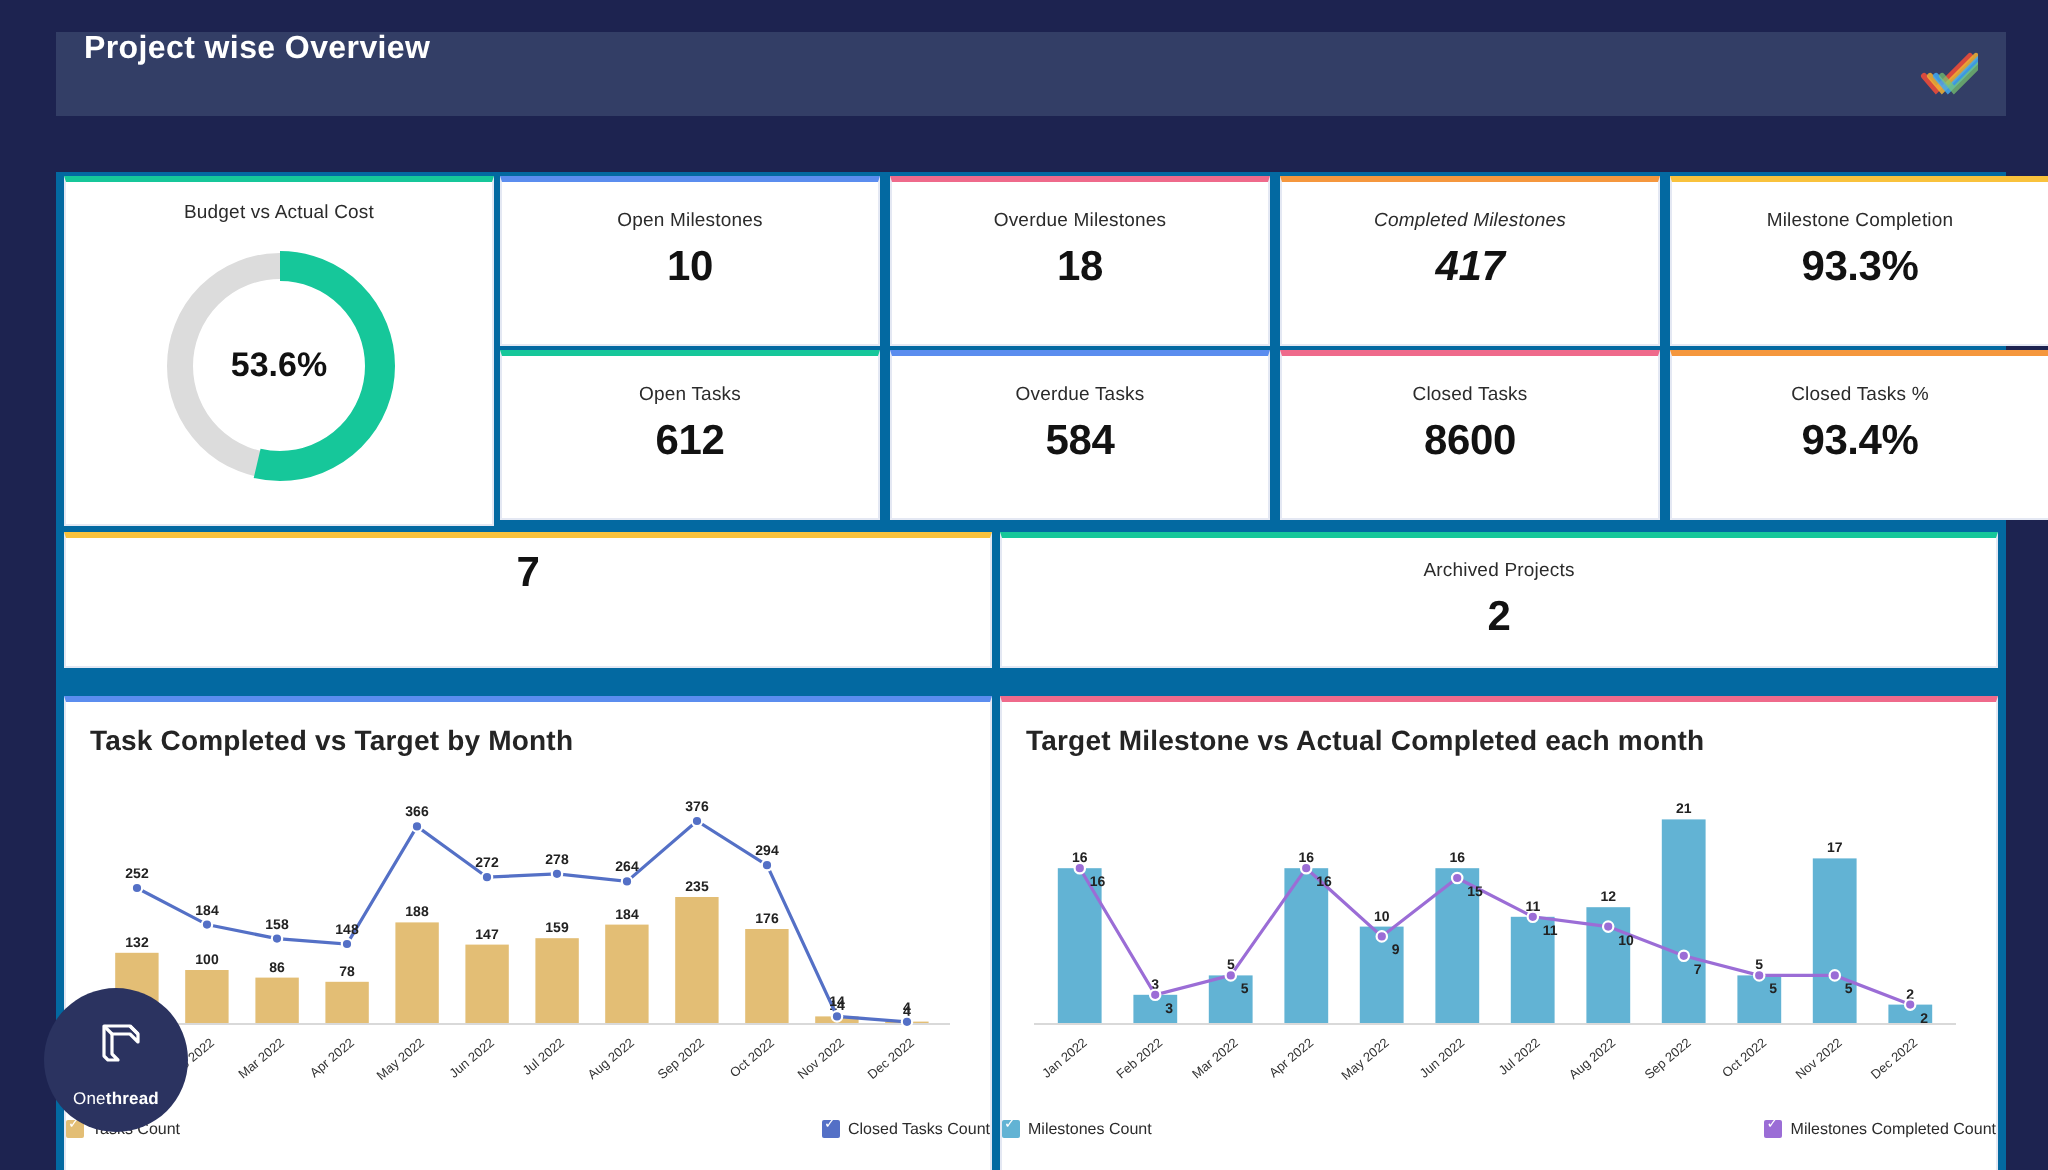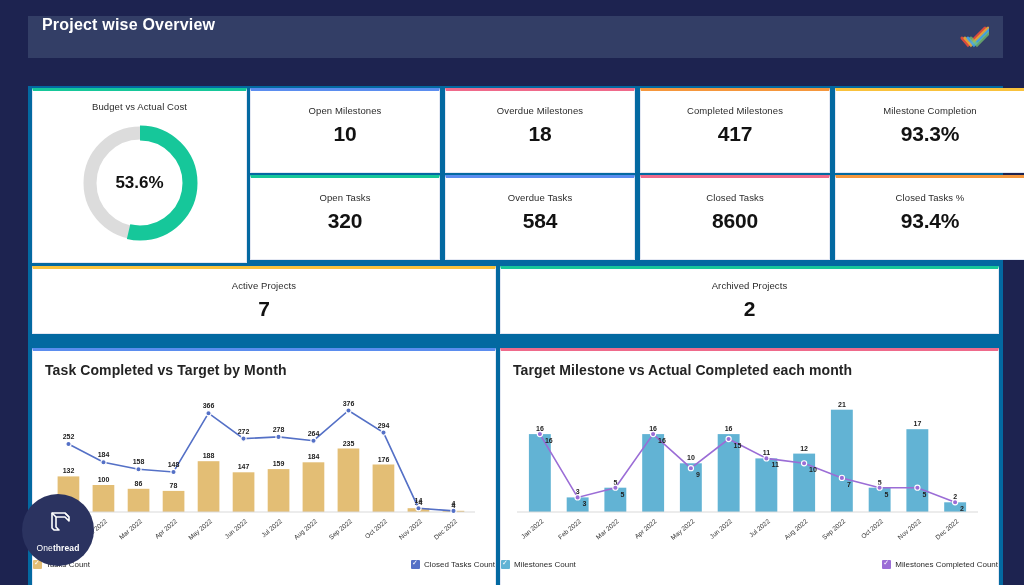--- a/index.html
+++ b/index.html
@@ -189,47 +189,46 @@
     </div>
 
     <div class="card kpi" id="kpi-0" style="left: 222px; top: 2px; border-top-color: rgb(91, 141, 239);">
       <div class="card-title">Open Milestones</div>
       <div class="card-value">10</div>
     </div>
     <div class="card kpi" id="kpi-1" style="left: 417px; top: 2px; border-top-color: rgb(239, 106, 139);">
       <div class="card-title">Overdue Milestones</div>
       <div class="card-value">18</div>
     </div>
-    <div class="card kpi" id="kpi-2" style="left: 612px; top: 2px; border-top-color: rgb(245, 151, 61);">
+    <div class="card kpi" id="kpi-2" style="left: 612px; top: 2px; border-top-color: rgb(245, 151, 61); font-style: italic;">
       <div class="card-title">Completed Milestones</div>
       <div class="card-value">417</div>
     </div>
     <div class="card kpi" id="kpi-3" style="left: 807px; top: 2px; border-top-color: rgb(249, 194, 60);">
       <div class="card-title">Milestone Completion</div>
       <div class="card-value">93.3%</div>
     </div>
     <div class="card kpi" id="kpi-4" style="left: 222px; top: 89px; border-top-color: rgb(22, 199, 154);">
       <div class="card-title">Open Tasks</div>
-      <div class="card-value">320</div>
+      <div class="card-value">612</div>
     </div>
     <div class="card kpi" id="kpi-5" style="left: 417px; top: 89px; border-top-color: rgb(91, 141, 239);">
       <div class="card-title">Overdue Tasks</div>
       <div class="card-value">584</div>
     </div>
     <div class="card kpi" id="kpi-6" style="left: 612px; top: 89px; border-top-color: rgb(239, 106, 139);">
       <div class="card-title">Closed Tasks</div>
       <div class="card-value">8600</div>
     </div>
     <div class="card kpi" id="kpi-7" style="left: 807px; top: 89px; border-top-color: rgb(245, 151, 61);">
       <div class="card-title">Closed Tasks %</div>
       <div class="card-value">93.4%</div>
     </div>
 
     <div class="card proj" id="proj-0" style="left: 4px; top: 180px; width: 464px; border-top-color: rgb(249, 194, 60);">
-      <div class="card-title">Active Projects</div>
       <div class="card-value">7</div>
     </div>
     <div class="card proj" id="proj-1" style="left: 472px; top: 180px; width: 499px; border-top-color: rgb(22, 199, 154);">
       <div class="card-title">Archived Projects</div>
       <div class="card-value">2</div>
     </div>
 
     <div class="chart-panel" id="chart-panel-0" style="left: 4px; top: 262px; width: 464px; height: 243px; border-top-color: rgb(91, 141, 239);">
       <div class="chart-title">Task Completed vs Target by Month</div>
       <div class="plot" id="plot-0">

